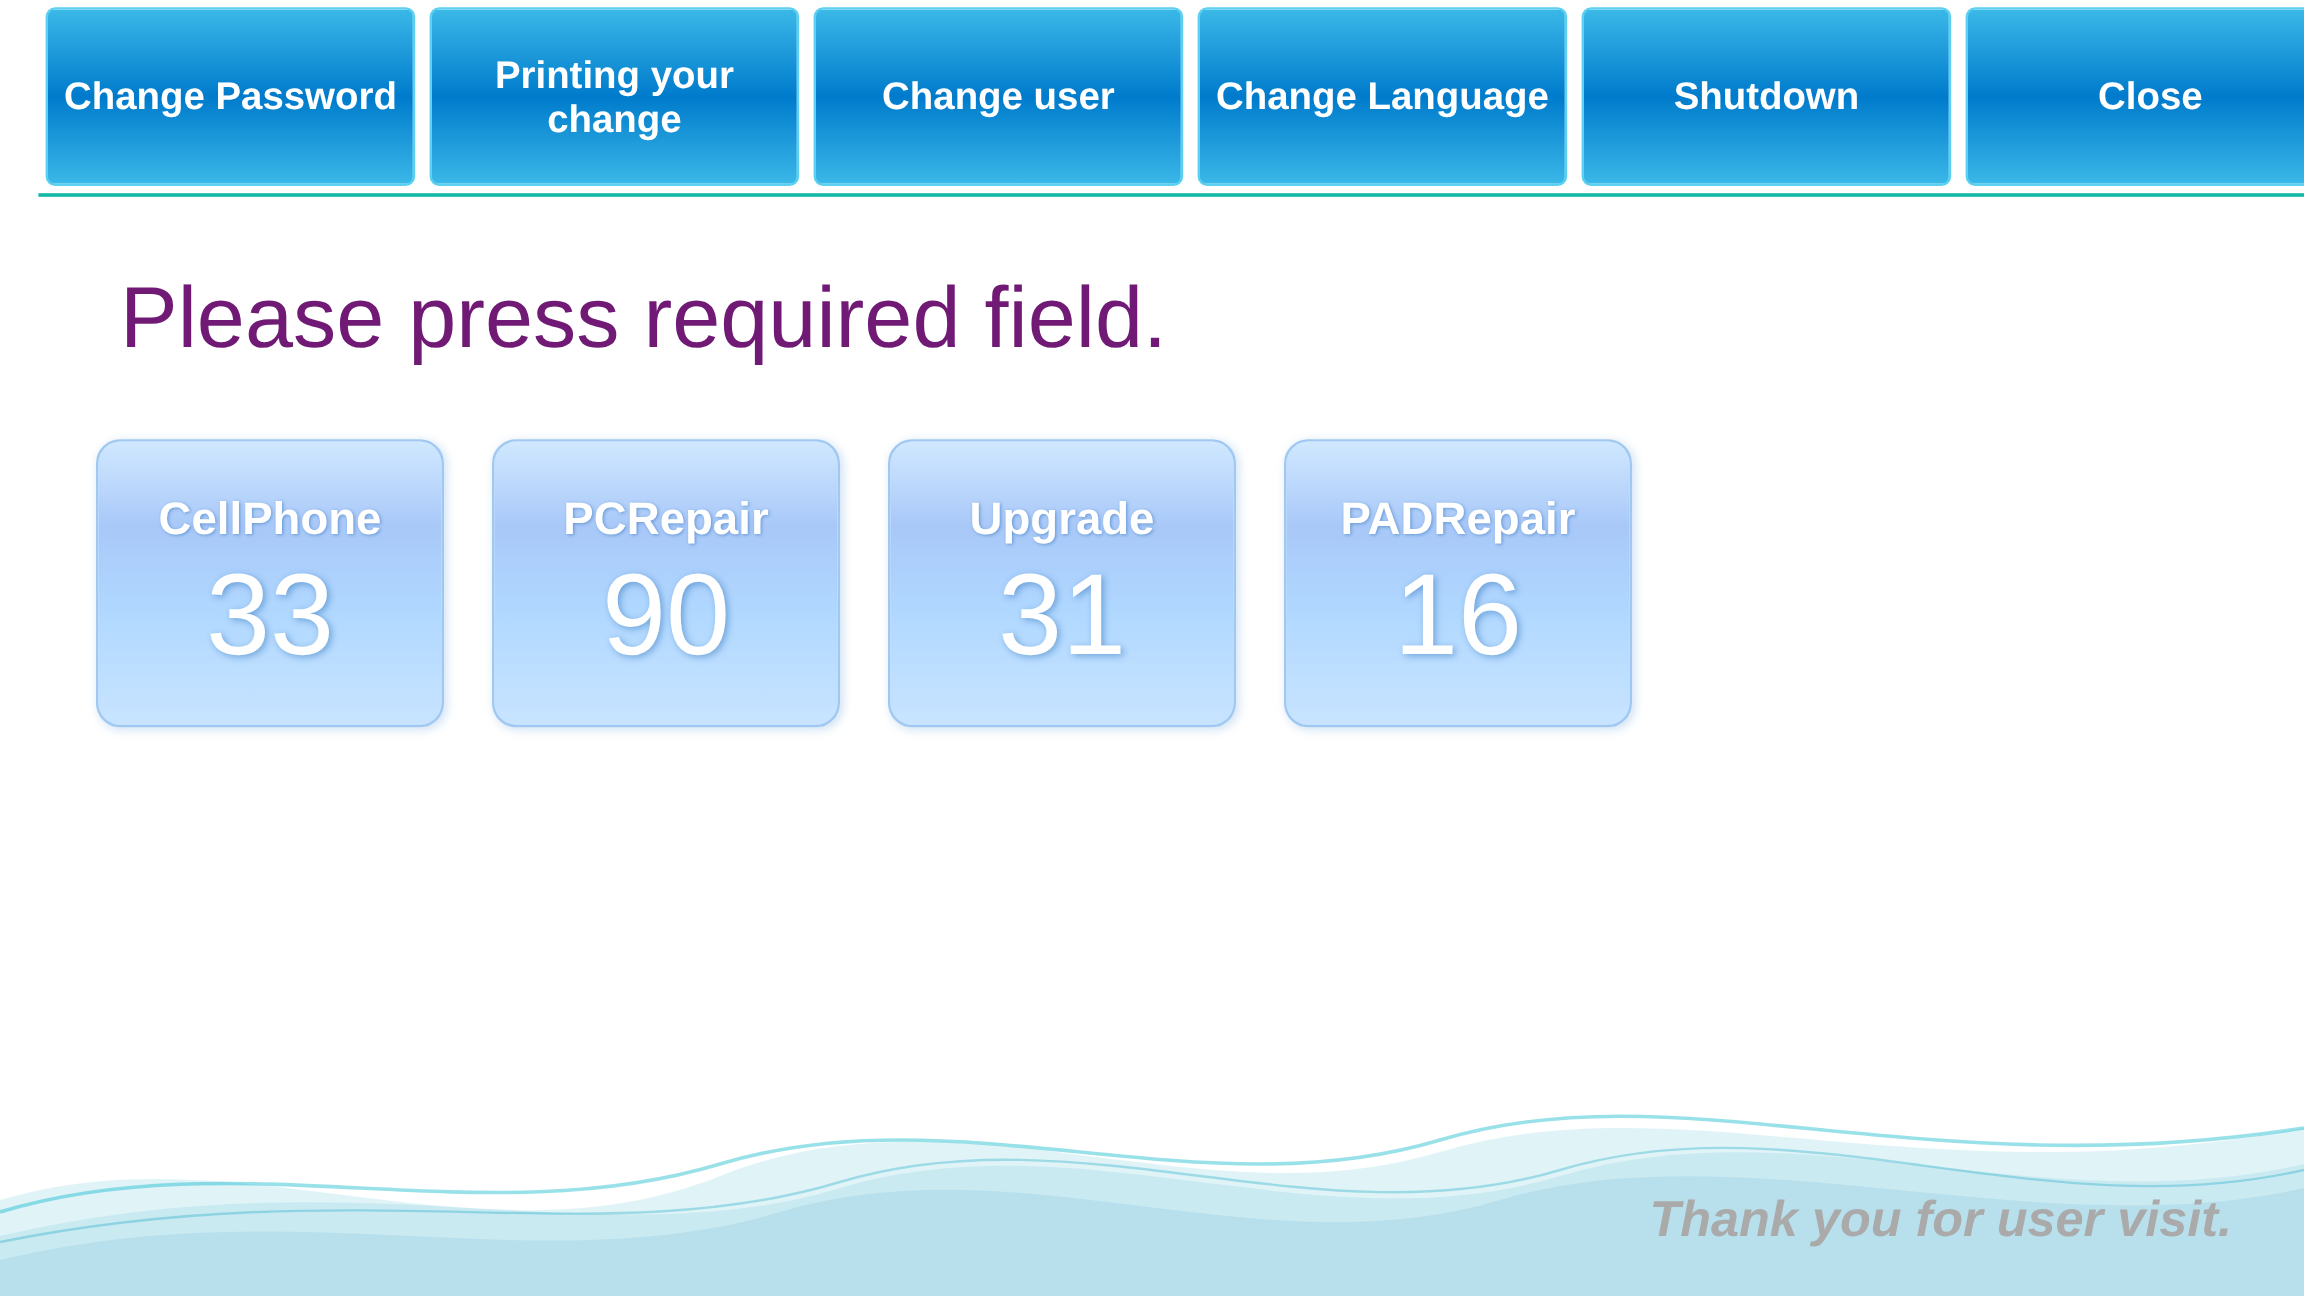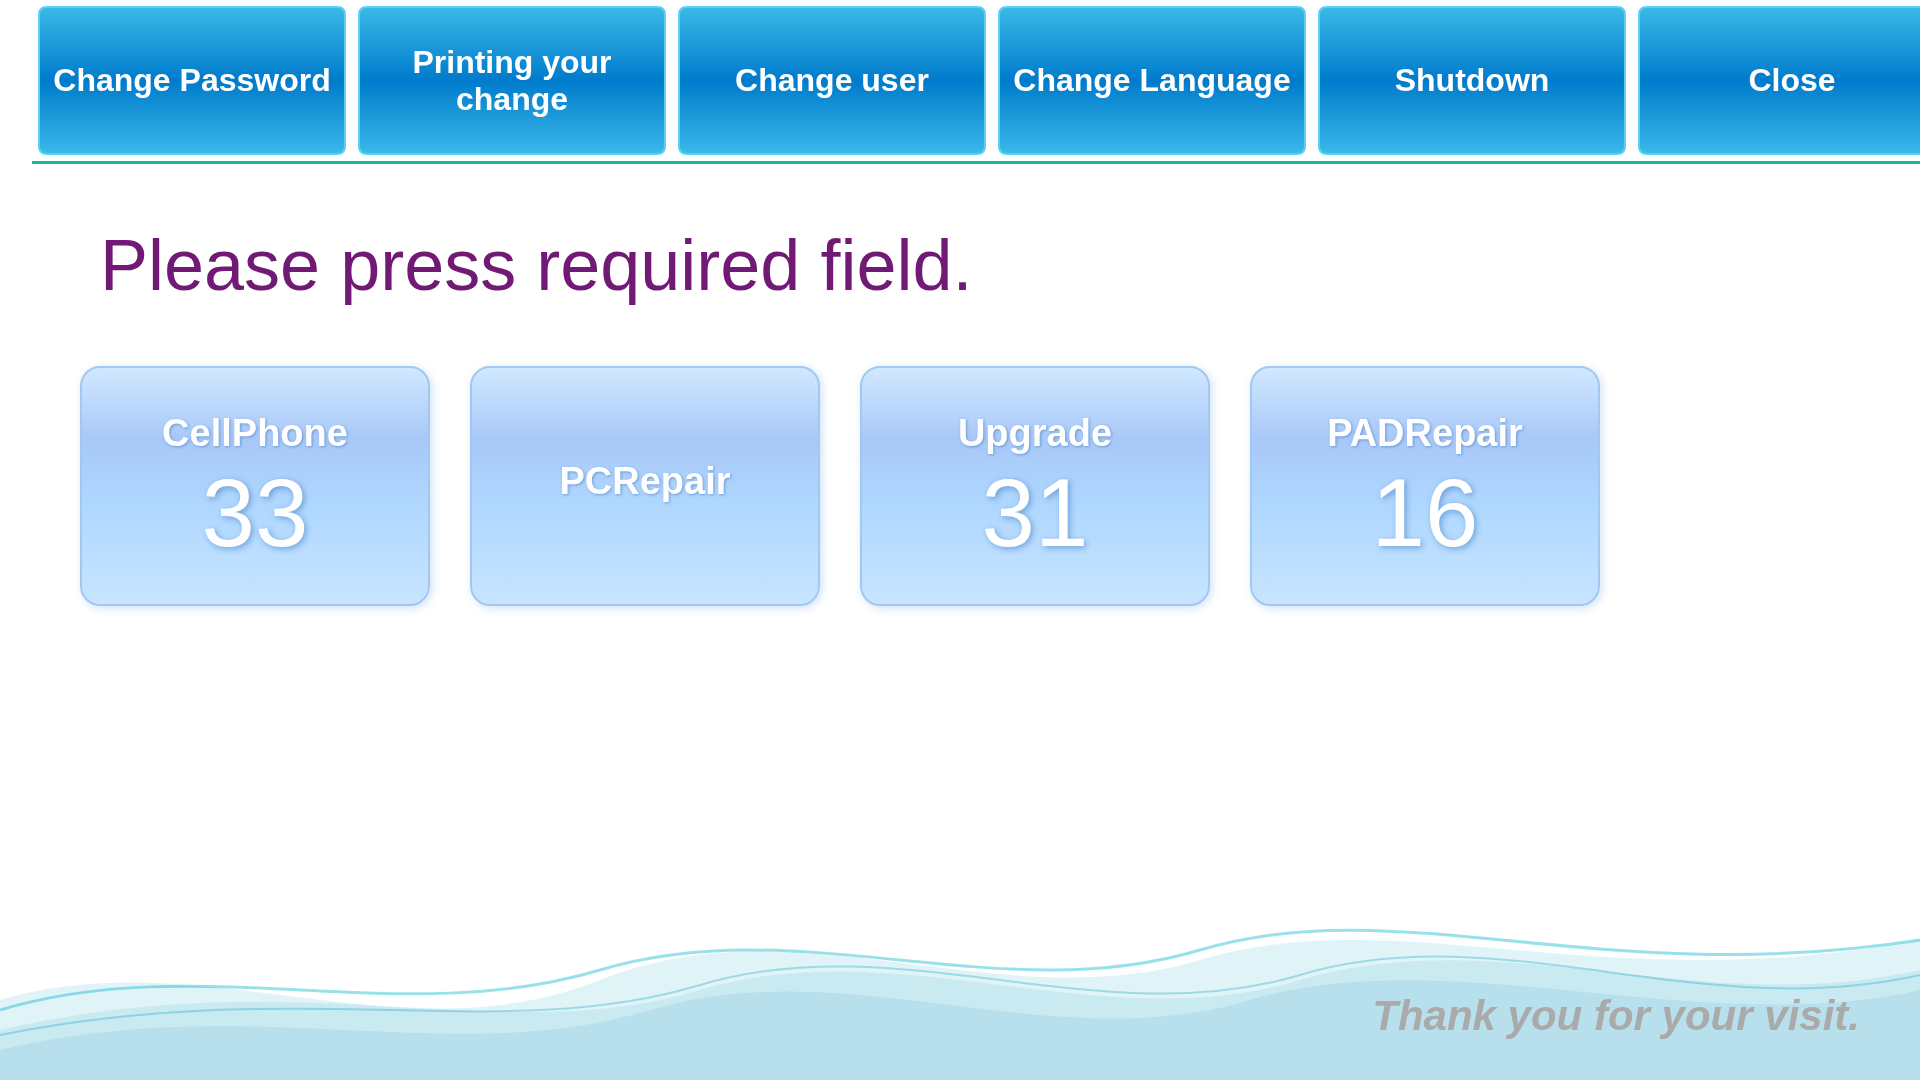--- a/index.html
+++ b/index.html
@@ -57,21 +57,21 @@
     #cards-row {
       display: flex;
       flex-direction: row;
       gap: 40px;
       justify-content: flex-start;
       padding-left: 20px;
       margin-top: 20px;
     }
 
     .service-card {
-      width: 350px;
+      width: 290px;
       height: 240px;
       border-radius: 20px;
       background: linear-gradient(to bottom, #d0e8ff 0%, #a8c8f8 30%, #b0d8ff 60%, #c8e4ff 100%);
       border: 2px solid #a0c8f0;
       display: flex;
       flex-direction: column;
       align-items: center;
       justify-content: center;
       cursor: pointer;
       box-shadow: 2px 2px 8px rgba(100,160,220,0.3);
@@ -132,20 +132,21 @@
 
 <div id="main-content">
   <div id="prompt-text">Please press required field.</div>
   <div id="cards-row">
   <div class="service-card">
         <div class="card-label">CellPhone</div>
         <div class="card-number">33</div>
       </div>
       <div class="service-card">
         <div class="card-label">PCRepair</div>
+        <div class="card-number">90</div>
       </div>
       <div class="service-card">
         <div class="card-label">Upgrade</div>
         <div class="card-number">31</div>
       </div>
       <div class="service-card">
         <div class="card-label">PADRepair</div>
         <div class="card-number">16</div>
       </div>
     </div>
@@ -155,13 +156,13 @@
   <svg class="wave-svg" viewBox="0 0 1920 200" xmlns="http://www.w3.org/2000/svg" preserveAspectRatio="none">
     <path d="M0,120 C200,60 400,180 600,100 C800,20 1000,140 1200,80 C1400,20 1600,120 1920,60 L1920,200 L0,200 Z" fill="rgba(100,200,220,0.2)"></path>
     <path d="M0,150 C300,80 500,170 700,110 C900,50 1100,160 1300,100 C1500,40 1700,140 1920,90 L1920,200 L0,200 Z" fill="rgba(80,180,210,0.15)"></path>
     <path d="M0,170 C250,110 450,190 650,130 C850,70 1050,180 1250,120 C1450,60 1700,160 1920,110 L1920,200 L0,200 Z" fill="rgba(60,160,200,0.12)"></path>
 
     <path d="M0,130 C200,70 400,150 600,90 C800,30 1000,130 1200,70 C1400,10 1600,110 1920,60" fill="none" stroke="rgba(0,180,200,0.4)" stroke-width="3"></path>
     <path d="M0,155 C300,95 500,165 700,105 C900,45 1100,155 1300,95 C1500,35 1700,145 1920,95" fill="none" stroke="rgba(0,160,190,0.3)" stroke-width="2"></path>
   </svg>
 </div>
 
-<div id="thank-you-text">Thank you for your visit.</div>
+<div id="thank-you-text">Thank you for user visit.</div>
 
 </body></html>

